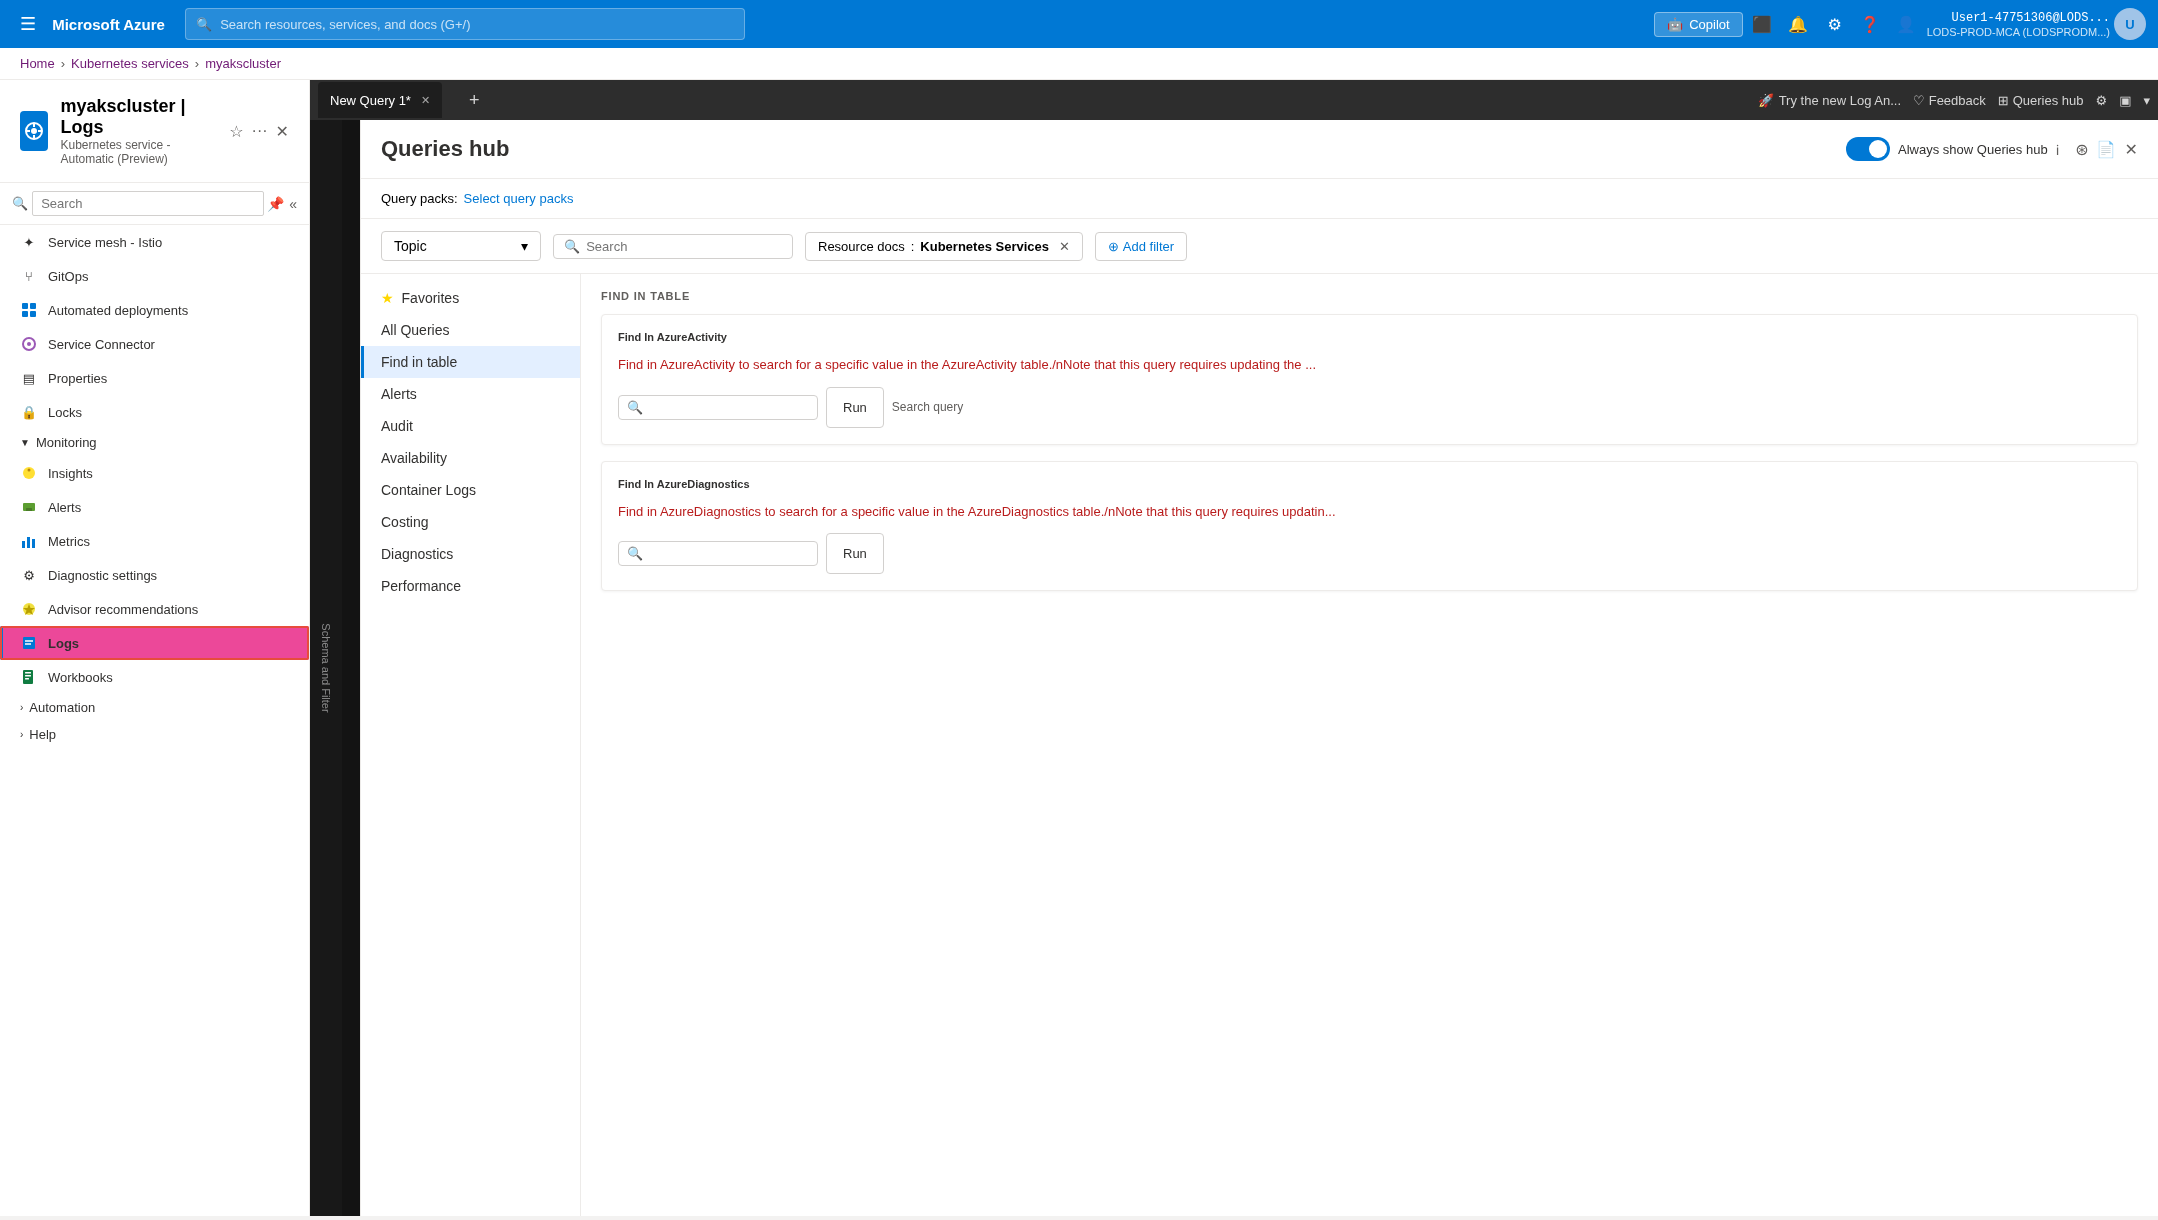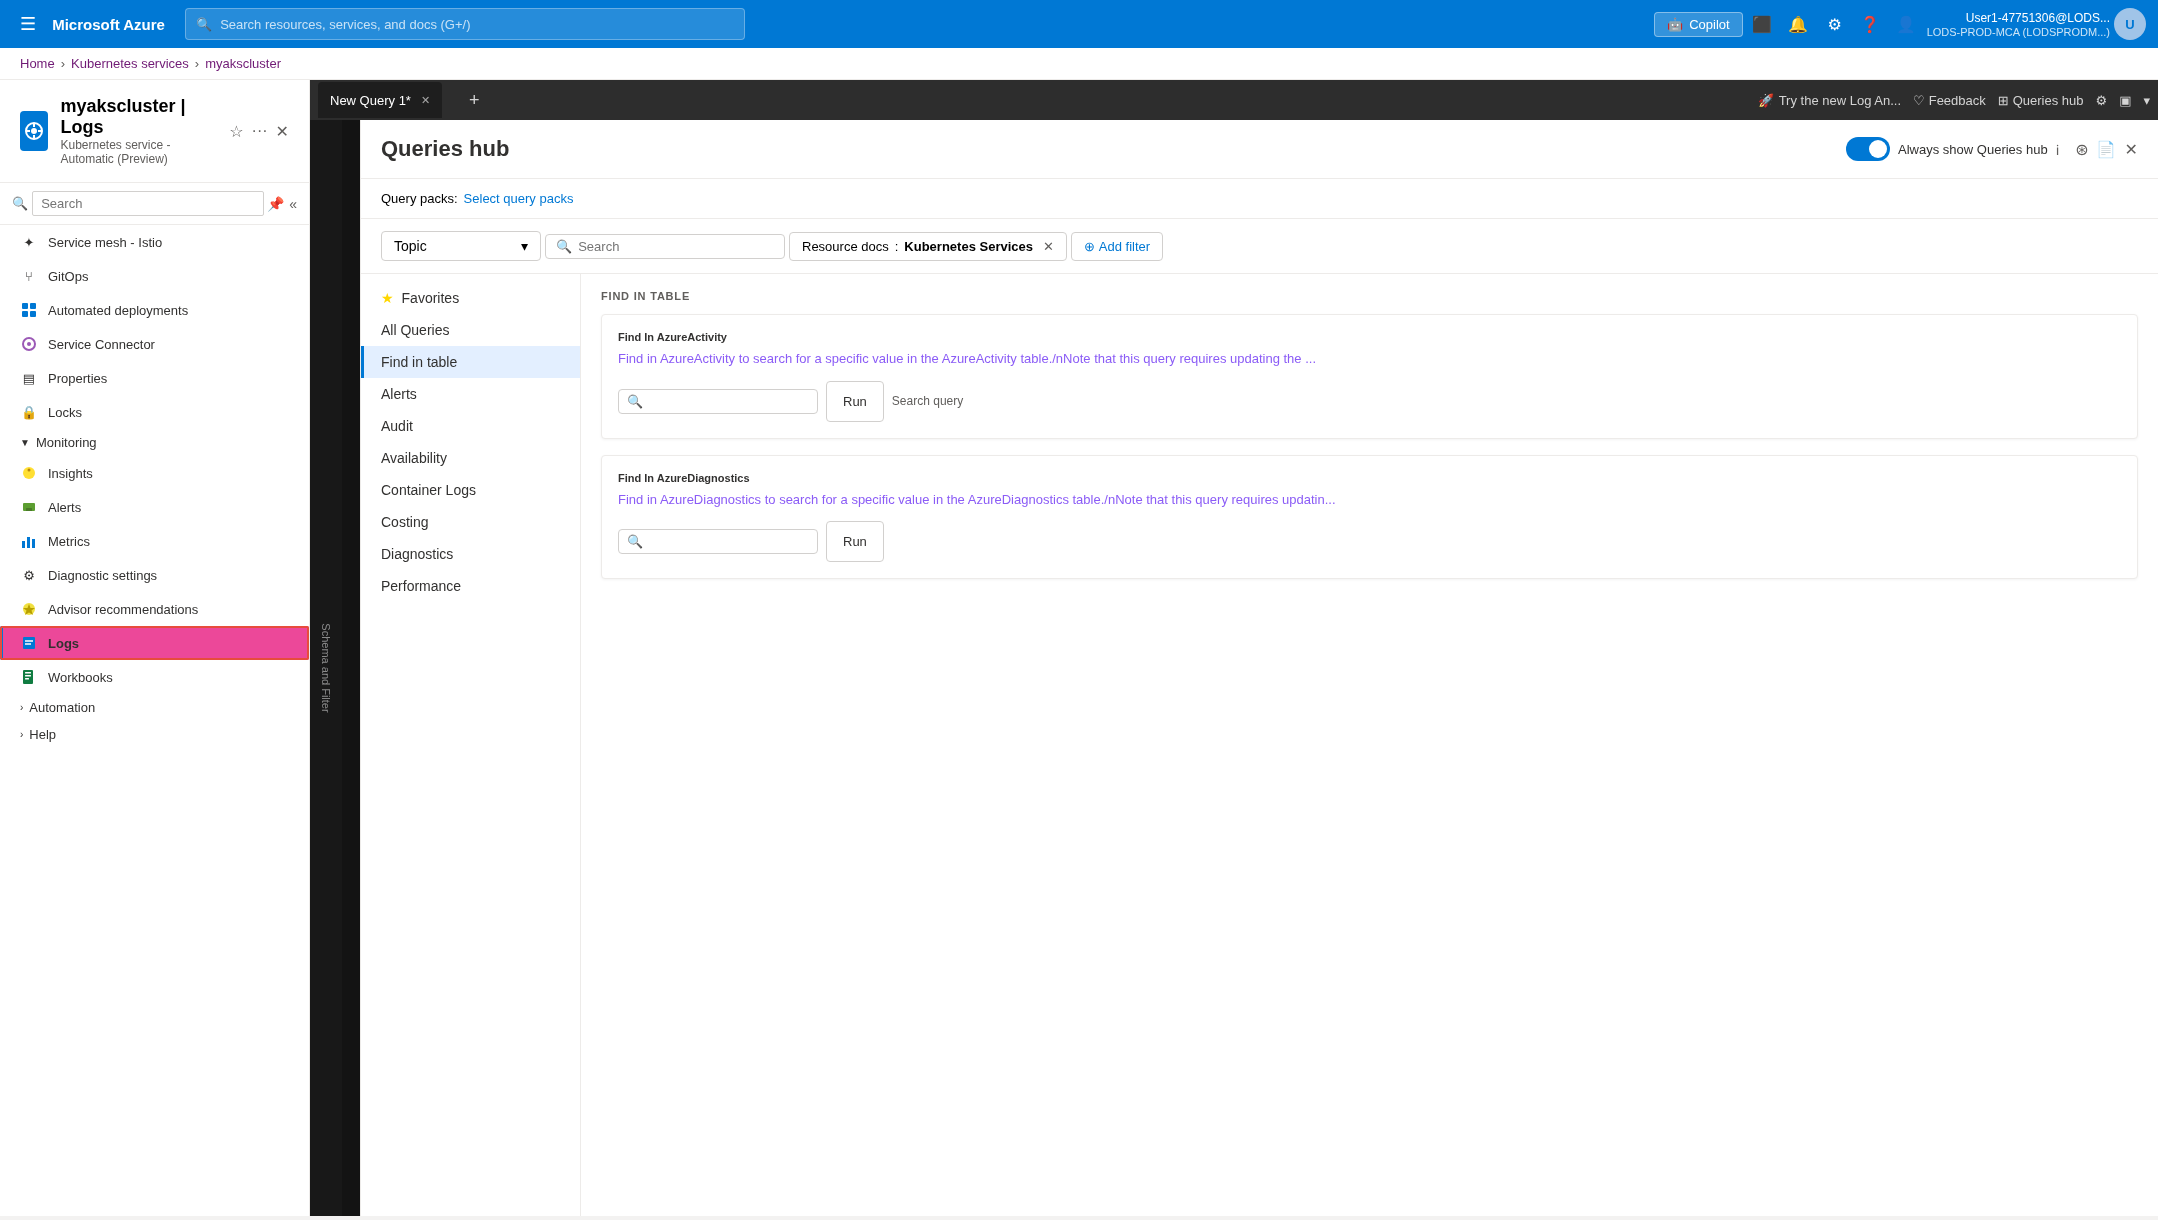--- a/index.html
+++ b/index.html
@@ -96,21 +96,21 @@
     .toggle-switch { width: 44px; height: 24px; background: #0078d4; border-radius: 12px; position: relative; cursor: pointer; }
     .toggle-knob { position: absolute; right: 3px; top: 3px; width: 18px; height: 18px; background: #fff; border-radius: 50%; }
     .qh-header-icons { display: flex; align-items: center; gap: 8px; }
     .qh-header-icons span { cursor: pointer; font-size: 16px; color: #605e5c; }
 
     
     .query-packs-row { display: flex; align-items: center; padding: 12px 20px; gap: 6px; border-bottom: 1px solid #edebe9; font-size: 13px; }
     .query-packs-row a { color: #0078d4; text-decoration: none; cursor: pointer; }
 
     
-    .filter-row { display: flex; align-items: center; padding: 12px 20px; gap: 4px; border-bottom: 1px solid #edebe9; }
+    .filter-row { display: flex; align-items: center; padding: 12px 20px; gap: 12px; border-bottom: 1px solid #edebe9; }
     .topic-dropdown {
       display: flex; align-items: center; justify-content: space-between;
       border: 1px solid #d2d0ce; border-radius: 4px; padding: 6px 12px;
       min-width: 160px; cursor: pointer; font-size: 14px; background: #fff;
     }
     .search-filter { display: flex; align-items: center; border: 1px solid #d2d0ce; border-radius: 4px; padding: 4px 10px; gap: 6px; min-width: 240px; background: #fff; }
     .search-filter input { border: none; outline: none; font-size: 13px; flex: 1; }
     .resource-filter { display: flex; align-items: center; border: 1px solid #d2d0ce; border-radius: 4px; padding: 6px 12px; gap: 6px; background: #fff; font-size: 13px; cursor: pointer; }
     .resource-filter strong { font-weight: 600; }
     .resource-filter .remove-x { cursor: pointer; color: #605e5c; margin-left: 4px; }
@@ -126,21 +126,21 @@
     .qh-cat-item .star { color: #ffd700; }
 
     
     .qh-queries { flex: 1; overflow-y: auto; padding: 16px 20px; }
     .find-in-table-header { font-size: 11px; font-weight: 700; color: #605e5c; text-transform: uppercase; letter-spacing: 0.8px; margin-bottom: 12px; display: flex; gap: 4px; flex-direction: column; }
     .query-card {
       border: 1px solid #edebe9; border-radius: 4px; padding: 16px;
       margin-bottom: 16px; background: #fff; box-shadow: 0 1px 3px rgba(0,0,0,0.05);
     }
     .query-card-title { font-size: 11px; font-weight: 600; color: #323130; margin-bottom: 6px; }
-    .query-card-desc { font-size: 13px; color: #8b5cf6; line-height: 1.5; margin-bottom: 12px; }
+    .query-card-desc { font-size: 13px; color: #b91c1c; line-height: 1.5; margin-bottom: 12px; margin-top: 12px; }
     .query-card-actions { display: flex; align-items: center; gap: 8px; }
     .query-search-input { display: flex; align-items: center; border: 1px solid #d2d0ce; border-radius: 4px; padding: 4px 8px; gap: 4px; flex: 1; max-width: 200px; }
     .query-search-input input { border: none; outline: none; font-size: 12px; flex: 1; }
     .run-btn { background: #fff; border: 1px solid #d2d0ce; border-radius: 4px; padding: 12px 16px; cursor: pointer; font-size: 13px; color: #323130; }
     .search-query-label { font-size: 12px; color: #605e5c; }
 
     
     ::-webkit-scrollbar { width: 6px; height: 6px; }
     ::-webkit-scrollbar-track { background: transparent; }
     ::-webkit-scrollbar-thumb { background: #c8c6c4; border-radius: 3px; }
@@ -176,21 +176,21 @@
     <div class="copilot-btn">
       <span>🤖</span>
       <span>Copilot</span>
     </div>
     <div class="nav-icon">⬛</div>
     <div class="nav-icon">🔔</div>
     <div class="nav-icon">⚙</div>
     <div class="nav-icon">❓</div>
     <div class="nav-icon">👤</div>
     <div style="display:flex;flex-direction:column;align-items:flex-end;gap:1px;">
-      <span style="font-size:12px;">User1-47751306@LODS...</span>
+      <span style="font-size:12px;font-family:Liberation Mono, monospace;">User1-47751306@LODS...</span>
       <span style="font-size:11px;opacity:0.8;">LODS-PROD-MCA (LODSPRODM...)</span>
     </div>
     <div class="avatar">U</div>
   </div>
 </div>
 
 <div class="breadcrumb">
   <a>Home</a>
   <span>›</span>
   <a>Kubernetes services</a>

